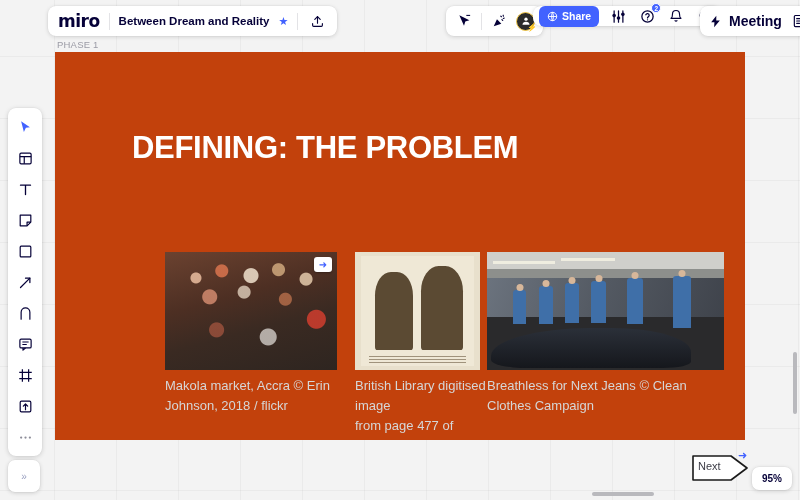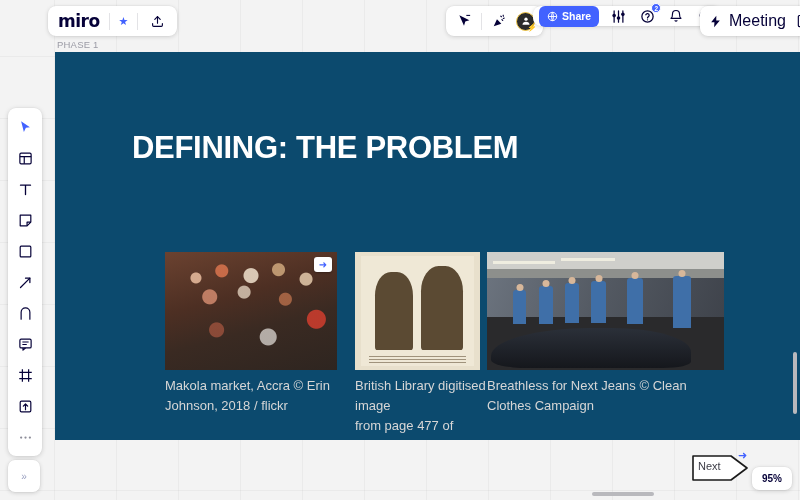--- a/index.html
+++ b/index.html
@@ -46,21 +46,21 @@
   .tb-meeting { left: 700px; top: 6px; height: 30px; padding: 0 8px; gap: 7px; }
   .share-btn {
     background: #4262ff; color: #fff; border-radius: 6px;
     height: 21px; padding: 0 8px; font-size: 10.5px; font-weight: 700;
     display: flex; align-items: center; gap: 4px; border: none; cursor: pointer;
   }
   .icon-btn {
     width: 20px; height: 20px; display: flex; align-items: center;
     justify-content: center; cursor: pointer; position: relative; color: #050038;
   }
-  .meeting-label { font-size: 16px; font-weight: 400; color: #050038; }
+  .meeting-label { font-size: 14px; font-weight: 700; color: #050038; }
   .badge {
     position: absolute; top: -3px; right: -4px;
     background: #4262ff; color: #fff; border-radius: 50%;
     width: 10px; height: 10px; font-size: 6.5px; font-weight: 700;
     display: flex; align-items: center; justify-content: center;
     border: 1.2px solid #fff;
   }
   .avatar {
     width: 19px; height: 19px; border-radius: 50%;
     background: #2b2b2b; border: 1.8px solid #f2c94c;
@@ -85,22 +85,22 @@
     justify-content: center; cursor: pointer; border-radius: 5px; color: #050038;
   }
   .tool.active { color: #4262ff; }
 
   
   .frame-label {
     position: absolute; left: 57px; top: 39px;
     font-size: 9.5px; color: #9b9ba5; letter-spacing: .2px;
   }
   .slide {
-    position: absolute; left: 55px; top: 52px; width: 746px; height: 388px;
-    background: #0c4a6e; overflow: hidden; z-index: 10;
+    position: absolute; left: 55px; top: 52px; width: 690px; height: 388px;
+    background: #c2410c; overflow: hidden; z-index: 10;
   }
   .slide-title {
     position: absolute; left: 77px; top: 78px; color: #ffffff;
     font-size: 31px; font-weight: 700; letter-spacing: -.3px; line-height: 1.16;
     white-space: nowrap;
   }
   .slide-sub {
     position: absolute; left: 77px; top: 110px; color: #ffffff;
     font-size: 30px; font-weight: 700; letter-spacing: -.3px; line-height: 1.16;
     white-space: nowrap;
@@ -261,20 +261,21 @@
       <div class="media-caption" style="left:322px;top:124px;width:240px;">Breathless for Next Jeans © Clean Clothes Campaign</div>
 
     </div>
   </div>
 
   <div class="topbar">
 
     <div class="pill tb-left">
       <span class="miro-logo">miro</span>
       <span class="vsep"></span>
+      <span class="board-title">Between Dream and Reality</span>
       <span class="star">★</span>
       <span class="vsep"></span>
       <span class="icon-btn">
         <svg width="13" height="13" viewBox="0 0 24 24" fill="none" stroke="#050038" stroke-width="2.1" stroke-linecap="round" stroke-linejoin="round">
           <path d="M12 15V3"></path>
             <path d="M7 8l5-5 5 5"></path>
             <path d="M3 16v3a2 2 0 002 2h14a2 2 0 002-2v-3"></path>
         </svg>
       </span>
     </div>

